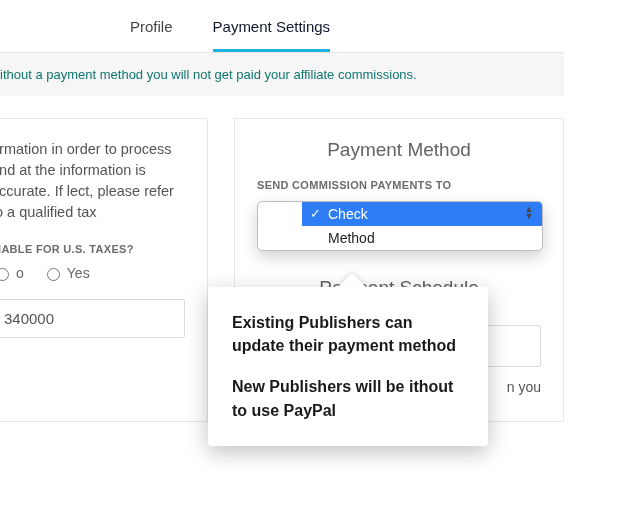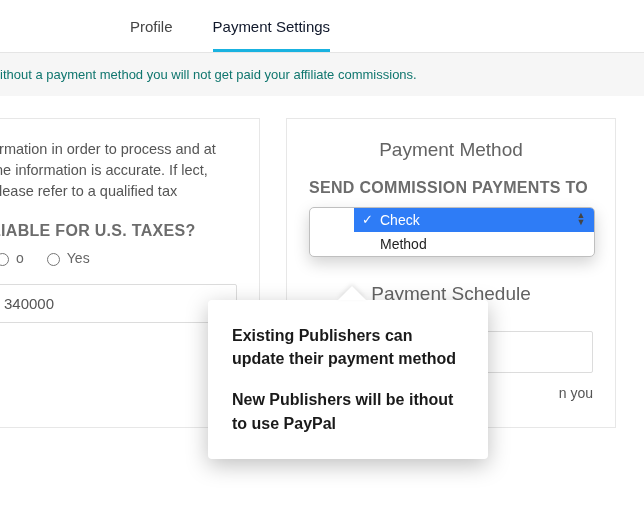--- a/index.html
+++ b/index.html
@@ -53,21 +53,21 @@
     width: 330px;
   }
   .section-title {
     font-size: 19px;
     color: #636363;
     font-weight: 400;
     margin: 0 0 18px 0;
     text-align: center;
   }
   .field-label {
-    font-size: 16px;
+    font-size: 11px;
     font-weight: 700;
     color: #6c6c6c;
     letter-spacing: 0.3px;
     margin-bottom: 10px;
   }
   .body-text {
     font-size: 14.5px;
     color: #555;
     line-height: 1.45;
     margin: 0 0 20px 0;
@@ -134,21 +134,21 @@
   .sched-note {
     font-size: 14px;
     color: #555;
     margin-top: 12px;
     text-align: right;
   }
 
   
   .bubble {
     position: absolute;
-    left: 208px; top: 300px;
+    left: 208px; top: 287px;
     width: 280px;
     background: #fff;
     border-radius: 4px;
     box-shadow: 0 6px 22px rgba(0,0,0,0.25);
     padding: 24px 22px 24px 24px;
     font-size: 16px;
     line-height: 1.45;
     color: #1a1a1a;
     font-weight: 600;
   }
@@ -157,21 +157,21 @@
     position: absolute;
     top: -14px; left: 130px;
     border: 14px solid transparent;
     border-bottom-color: #fff;
     border-top: none;
     filter: drop-shadow(0 -2px 2px rgba(0,0,0,0.1));
   }
   .bubble p { margin: 0 0 18px 0; }
   .bubble p:last-child { margin-bottom: 0; }
 
-  .page { position: relative; width:644px; height:510px; overflow:hidden; }
+  .page { position: relative; width:564px; height:510px; overflow:hidden; }
 </style>
 </head>
 <body>
 
 <div class="page">
 
   <div class="tabs">
     <div class="tab">Profile</div>
     <div class="tab active">Payment Settings</div>
   </div>

